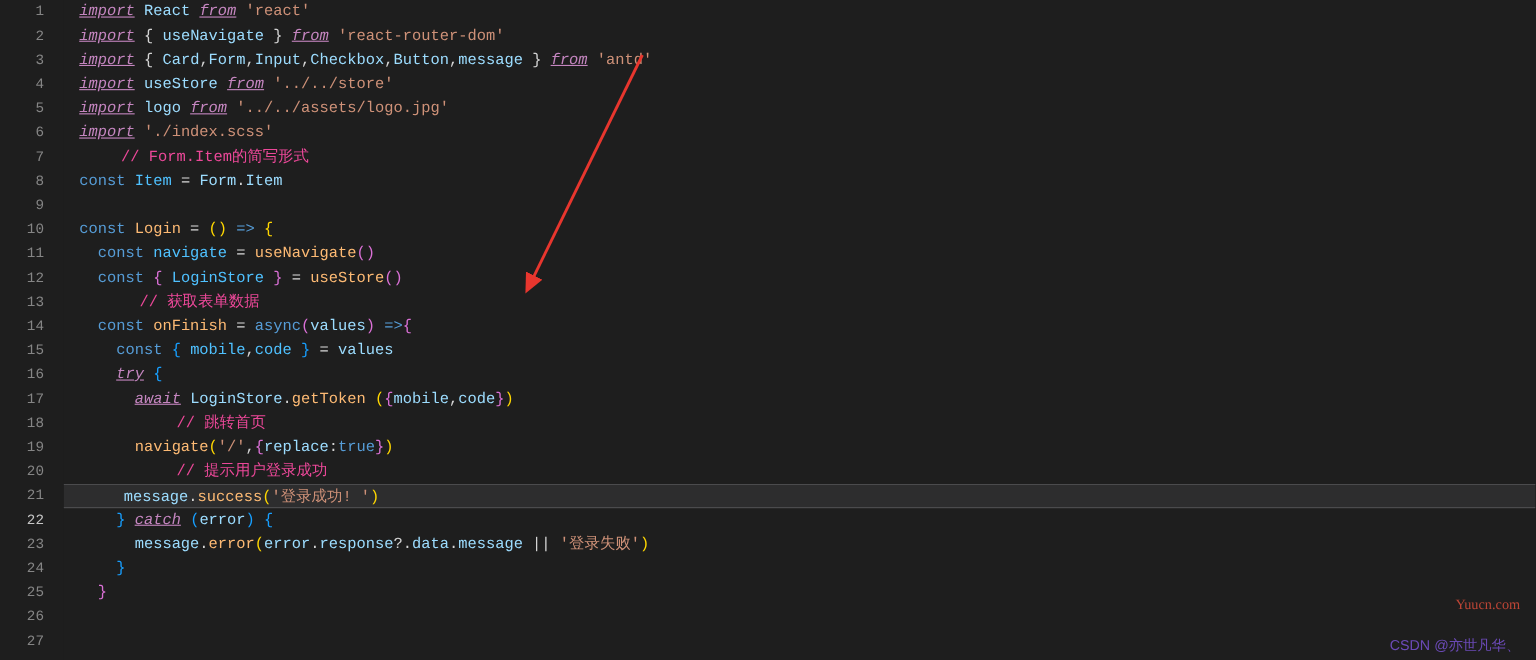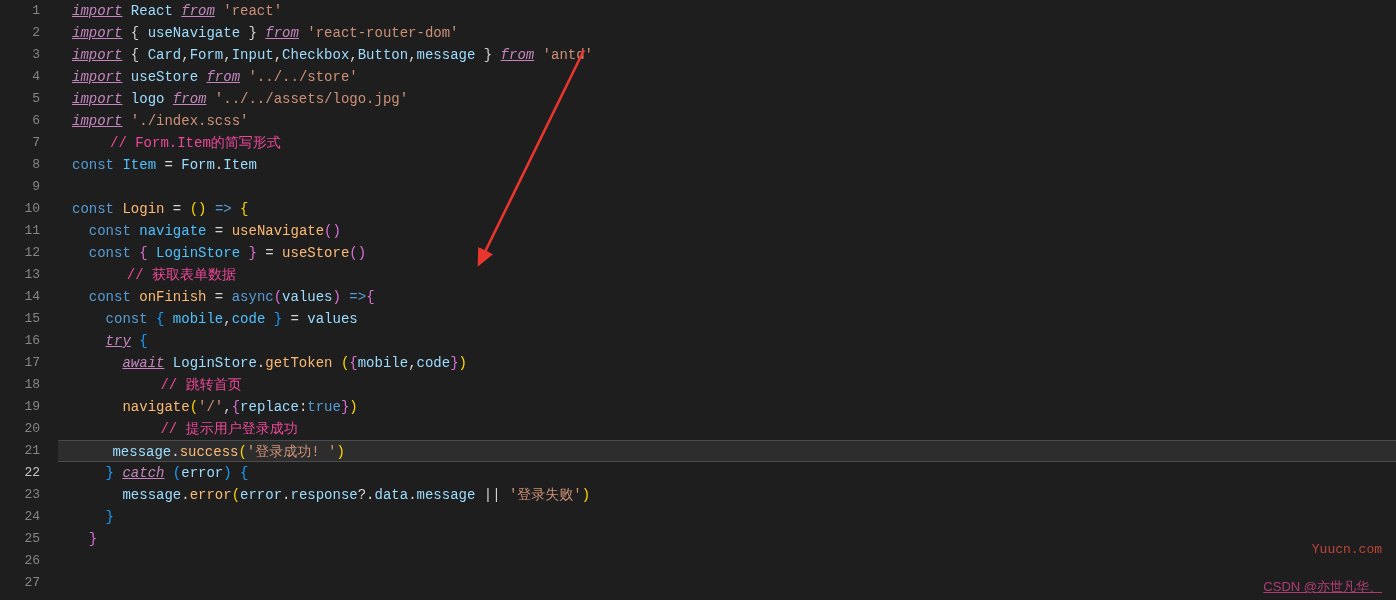--- a/index.html
+++ b/index.html
@@ -71,32 +71,31 @@
     top: 44px;
     pointer-events: none;
     z-index: 5;
   }
   .watermark1 {
     position: absolute;
     right: 14px;
     top: 542px;
     color: #d84c3a;
     font-size: 13px;
-    font-family: Liberation Mono, monospace;
+    font-family: Liberation Serif, serif;
     opacity: 0.85;
   }
   .watermark2 {
     position: absolute;
     right: 14px;
     bottom: 4px;
-    color: #ec4899;
+    color: #8b5cf6;
     font-size: 13px;
     font-family: Arial, sans-serif;
     opacity: 0.7;
-    text-decoration: underline;
   }
 </style>
 </head>
 <body>
 
 <div class="editor">
   <div class="gutter" id="gutter">
       <div class="ln">1</div>
       <div class="ln">2</div>
       <div class="ln">3</div>

